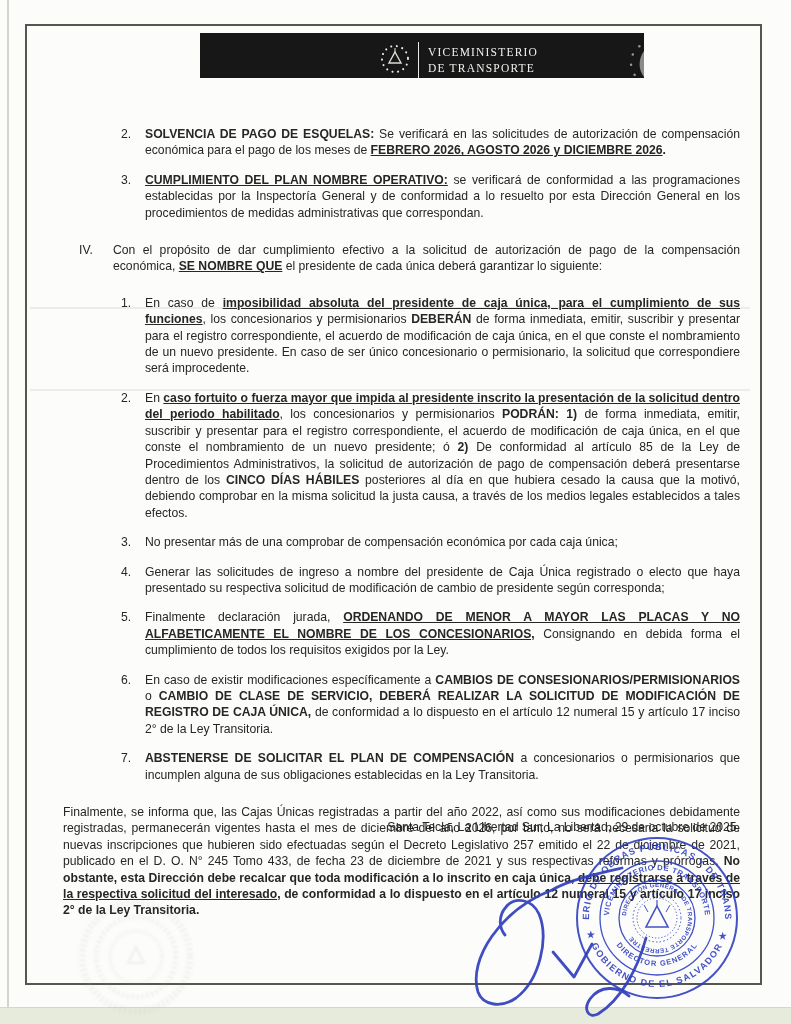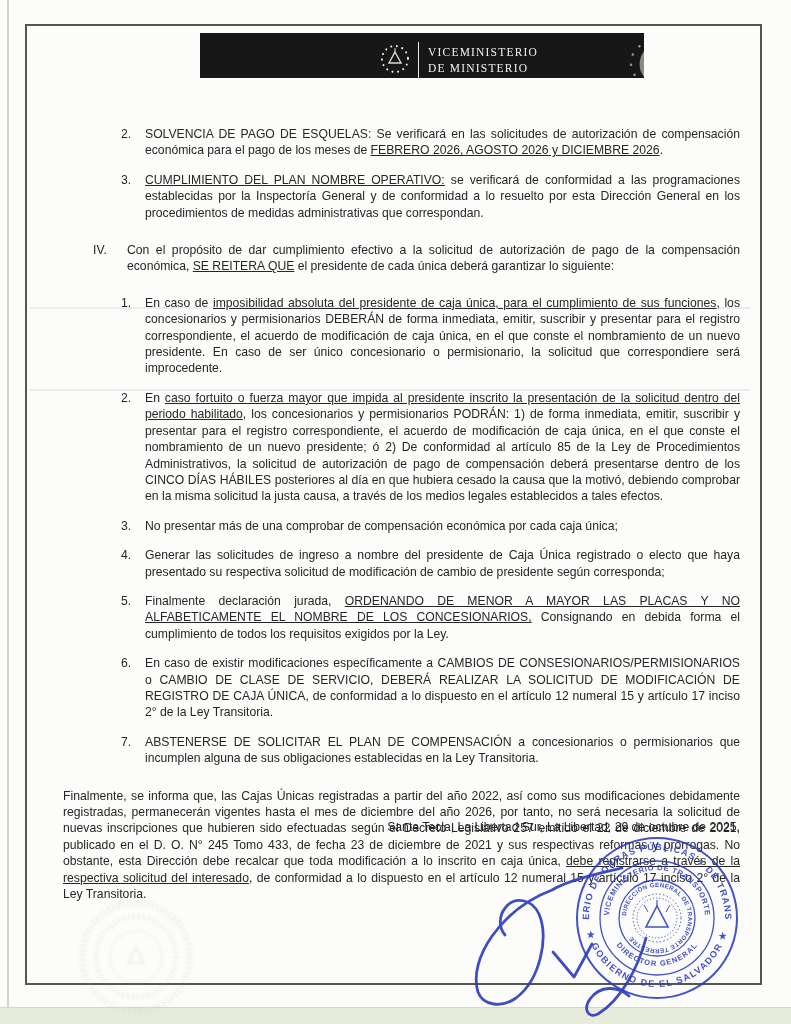--- a/index.html
+++ b/index.html
@@ -16,25 +16,25 @@
   .hdr-title{position:absolute;left:228px;top:11px;color:#f2f2ee;font-family:"Liberation Serif", serif;
              font-size:11.5px;letter-spacing:1.2px;line-height:16px;}
   .hdr-sep{position:absolute;left:218px;top:9px;width:1px;height:44px;background:#e9e9e9;}
   .hdr-caption{position:absolute;left:160px;top:45px;width:72px;text-align:center;color:#e8e8e2;
                font-size:4.6px;letter-spacing:.4px;line-height:5.4px;}
   
   .doc-body{position:absolute;left:63px;top:126px;width:677px;font-size:12.2px;line-height:16.4px;text-align:justify;}
   .li{display:flex;margin-left:58px;}
   .li .num{flex:0 0 24px;}
   .li .txt{flex:1 1 auto;}
-  .sec{display:flex;margin-left:30px;}
+  .sec{display:flex;margin-left:16px;}
   .sec .num{flex:0 0 34px;}
   .sec .txt{flex:1 1 auto;}
   .mt13{margin-top:13px;} .mt20{margin-top:20px;} .mt21{margin-top:21px;}
-  .b{font-weight:normal;}
+  .b{font-weight:bold;}
   .u{text-decoration:underline;}
   .closing{margin-top:21px;}
   .dateline{position:absolute;left:63px;top:820px;width:677px;text-align:right;font-size:12.2px;}
   
   .sig-layer{position:absolute;left:0;top:0;width:791px;height:1024px;pointer-events:none;}
   .ghost{position:absolute;left:60px;top:885px;filter:blur(1.2px);opacity:.45;}
 </style>
 </head>
 <body>
 
@@ -55,21 +55,21 @@
       <line x1="195" y1="15" x2="195" y2="19" stroke="#ddddd5" stroke-width="1"></line>
 
       <g>
         <circle cx="452" cy="30" r="21" fill="none" stroke="#9a9a94" stroke-width="2.4" stroke-dasharray="0.1 10.5" stroke-linecap="round"></circle>
         <path d="M 444 18 C 438 26, 438 38, 445 45 C 449 38, 450 26, 444 18 Z" fill="#8c8c86"></path>
       </g>
     </svg>
     <div class="hdr-sep"></div>
     <div class="hdr-title">
       <div>VICEMINISTERIO</div>
-      <div>DE MINISTERIO</div>
+      <div>DE TRANSPORTE</div>
     </div>
     <div class="hdr-caption">
       <div>GOBIERNO DE</div>
       <div>EL SALVADOR</div>
     </div>
   </div>
 
   <div class="doc-body">
 
     <div class="li">
@@ -77,21 +77,21 @@
       <span class="txt"><span class="b">SOLVENCIA DE PAGO DE ESQUELAS: </span><span>Se verificará en las solicitudes de autorización de compensación económica para el pago de los meses de </span><span class="b u">FEBRERO 2026, AGOSTO 2026 y DICIEMBRE 2026</span><span class="b">.</span></span>
     </div>
 
     <div class="li mt13">
       <span class="num">3.</span>
       <span class="txt"><span class="b u">CUMPLIMIENTO DEL PLAN NOMBRE OPERATIVO:</span><span> se verificará de conformidad a las programaciones establecidas por la Inspectoría General y de conformidad a lo resuelto por esta Dirección General en los procedimientos de medidas administrativas que correspondan.</span></span>
     </div>
 
     <div class="sec mt21">
       <span class="num">IV.</span>
-      <span class="txt"><span>Con el propósito de dar cumplimiento efectivo a la solicitud de autorización de pago de la compensación económica, </span><span class="b u">SE REITERA QUE</span><span> el presidente de cada única deberá garantizar lo siguiente:</span></span>
+      <span class="txt"><span>Con el propósito de dar cumplimiento efectivo a la solicitud de autorización de pago de la compensación económica, </span><span class="b u">SE NOMBRE QUE</span><span> el presidente de cada única deberá garantizar lo siguiente:</span></span>
     </div>
 
     <div class="li mt20">
       <span class="num">1.</span>
       <span class="txt"><span>En caso de </span><span class="b u">imposibilidad absoluta del presidente de caja única, para el cumplimiento de sus funciones</span><span>, los concesionarios y permisionarios </span><span class="b">DEBERÁN</span><span> de forma inmediata, emitir, suscribir y presentar para el registro correspondiente, el acuerdo de modificación de caja única, en el que conste el nombramiento de un nuevo presidente. En caso de ser único concesionario o permisionario, la solicitud que correspondiere será improcedente.</span></span>
     </div>
     <div class="li mt13">
       <span class="num">2.</span>
       <span class="txt"><span>En </span><span class="b u">caso fortuito o fuerza mayor que impida al presidente inscrito la presentación de la solicitud dentro del periodo habilitado</span><span>, los concesionarios y permisionarios </span><span class="b">PODRÁN: 1)</span><span> de forma inmediata, emitir, suscribir y presentar para el registro correspondiente, el acuerdo de modificación de caja única, en el que conste el nombramiento de un nuevo presidente; ó </span><span class="b">2)</span><span> De conformidad al artículo 85 de la Ley de Procedimientos Administrativos, la solicitud de autorización de pago de compensación deberá presentarse dentro de los </span><span class="b">CINCO DÍAS HÁBILES</span><span> posteriores al día en que hubiera cesado la causa que la motivó, debiendo comprobar en la misma solicitud la justa causa, a través de los medios legales establecidos a tales efectos.</span></span>
     </div>

